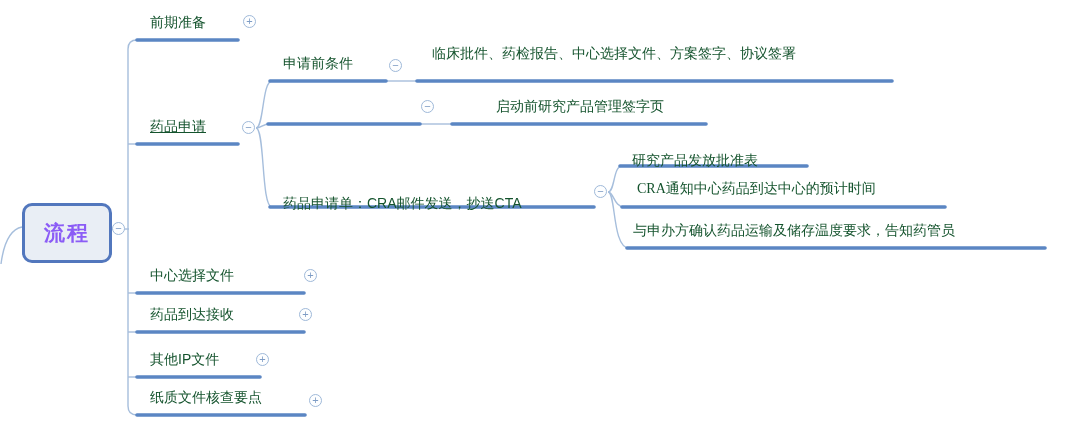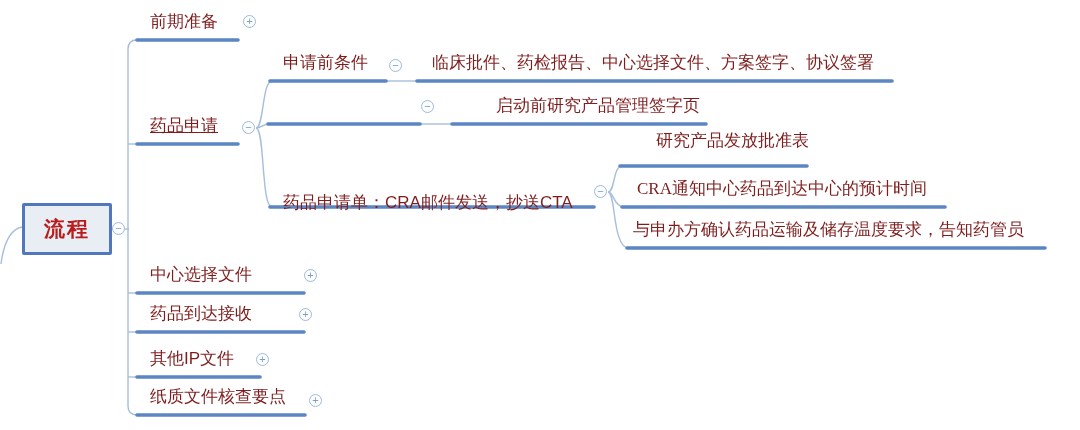--- a/index.html
+++ b/index.html
@@ -1,26 +1,26 @@
 <!DOCTYPE html>
 <html><head>
 <meta charset="utf-8">
 <style>
   html,body{margin:0;padding:0;background:#ffffff;}
   .canvas{position:relative;width:1080px;height:430px;background:#ffffff;overflow:hidden;
           font-family:"Liberation Sans","DejaVu Sans",sans-serif;}
   svg.lines{position:absolute;left:0;top:0;z-index:1;}
   .line-thin{stroke:#A6BEDC;stroke-width:1.4;fill:none;}
   .line-thick{stroke:#5B86C3;stroke-width:3.6;fill:none;stroke-linecap:round;}
-  .label{position:absolute;z-index:3;white-space:nowrap;font-size:17px;line-height:24px;
-         color:#7f1d1d;cursor:default;}
-  .root-node{position:absolute;z-index:3;left:22px;top:203px;width:90px;height:52px;
-         background:#E9EEF5;border:3px solid #5277BD;border-radius:2px;box-sizing:border-box;
+  .label{position:absolute;z-index:3;white-space:nowrap;font-size:14px;line-height:24px;
+         color:#14532d;cursor:default;}
+  .root-node{position:absolute;z-index:3;left:22px;top:203px;width:90px;height:60px;
+         background:#E9EEF5;border:3px solid #5277BD;border-radius:10px;box-sizing:border-box;
          display:flex;align-items:center;justify-content:center;
-         font-size:21px;font-weight:600;color:#b91c1c;letter-spacing:2px;}
+         font-size:21px;font-weight:600;color:#8b5cf6;letter-spacing:2px;}
   .toggle{position:absolute;z-index:4;width:13px;height:13px;border-radius:50%;
          background:#FDFEFF;border:1px solid #9FB9D9;box-sizing:border-box;
          display:flex;align-items:center;justify-content:center;
          font-size:11px;line-height:11px;color:#7E9CC5;cursor:pointer;}
   .toggle span{transform:translateY(-0.5px);}
 </style>
 </head>
 <body>
 
 <div class="canvas">
@@ -91,29 +91,29 @@
 
   <div class="label" style="left:150px;top:385px;">纸质文件核查要点</div>
   <div class="toggle" style="left:309px;top:394px;">
       <span>+</span>
     </div>
 
   <div class="label" style="left:283px;top:51px;">申请前条件</div>
   <div class="toggle" style="left:389px;top:59px;">
       <span>−</span>
     </div>
-  <div class="label" style="left:432px;top:51px;">临床批件、药检报告、中心选择文件、方案签字、协议签署</div>
+  <div class="label" style="left:432px;top:42px;font-family:Liberation Serif, serif;">临床批件、药检报告、中心选择文件、方案签字、协议签署</div>
 
   <div class="toggle" style="left:421px;top:100px;">
       <span>−</span>
     </div>
   <div class="label" style="left:464px;top:94px;margin-left:32px;">启动前研究产品管理签字页</div>
 
   <div class="label" style="left:283px;top:177px;margin-top:14px;">药品申请单：CRA邮件发送，抄送CTA</div>
   <div class="toggle" style="left:594px;top:185px;">
       <span>−</span>
     </div>
 
-  <div class="label" style="left:632px;top:129px;margin-left:24px;">研究产品发放批准表</div>
+  <div class="label" style="left:632px;top:148px;">研究产品发放批准表</div>
   <div class="label" style="left:637px;top:177px;font-family:Liberation Serif, serif;">CRA通知中心药品到达中心的预计时间</div>
   <div class="label" style="left:633px;top:218px;">与申办方确认药品运输及储存温度要求，告知药管员</div>
 
 </div>
 
 </body></html>

